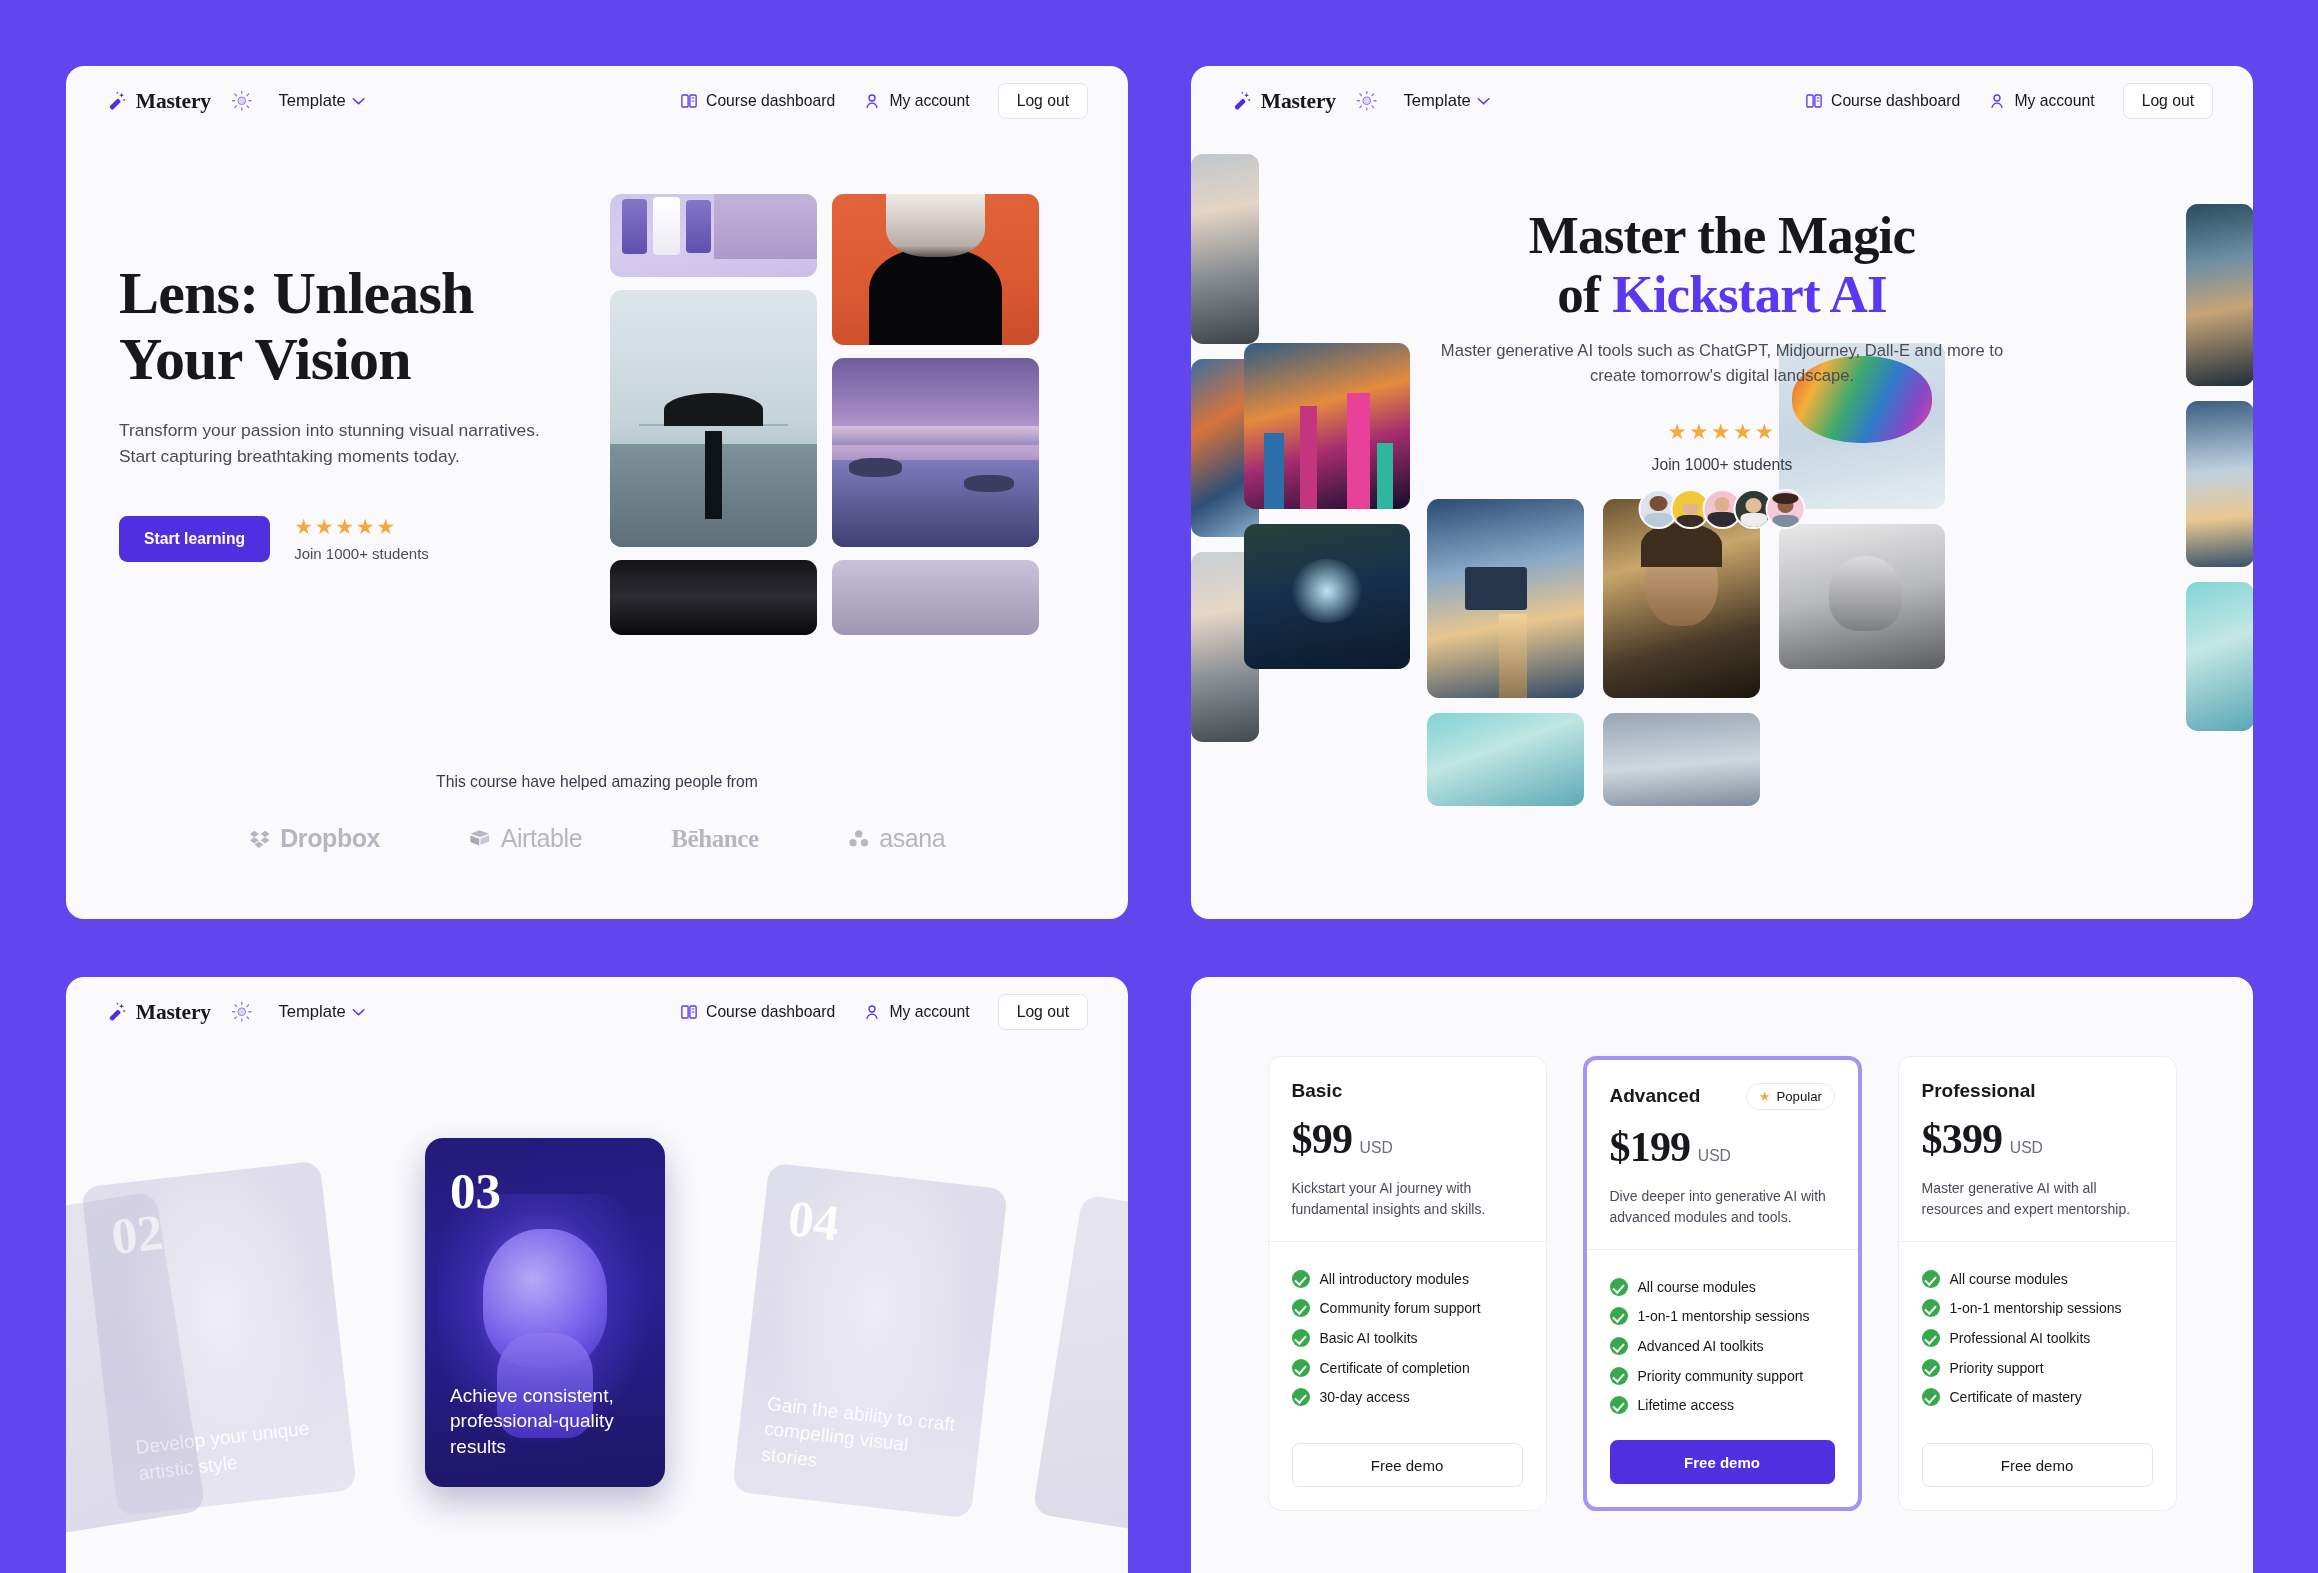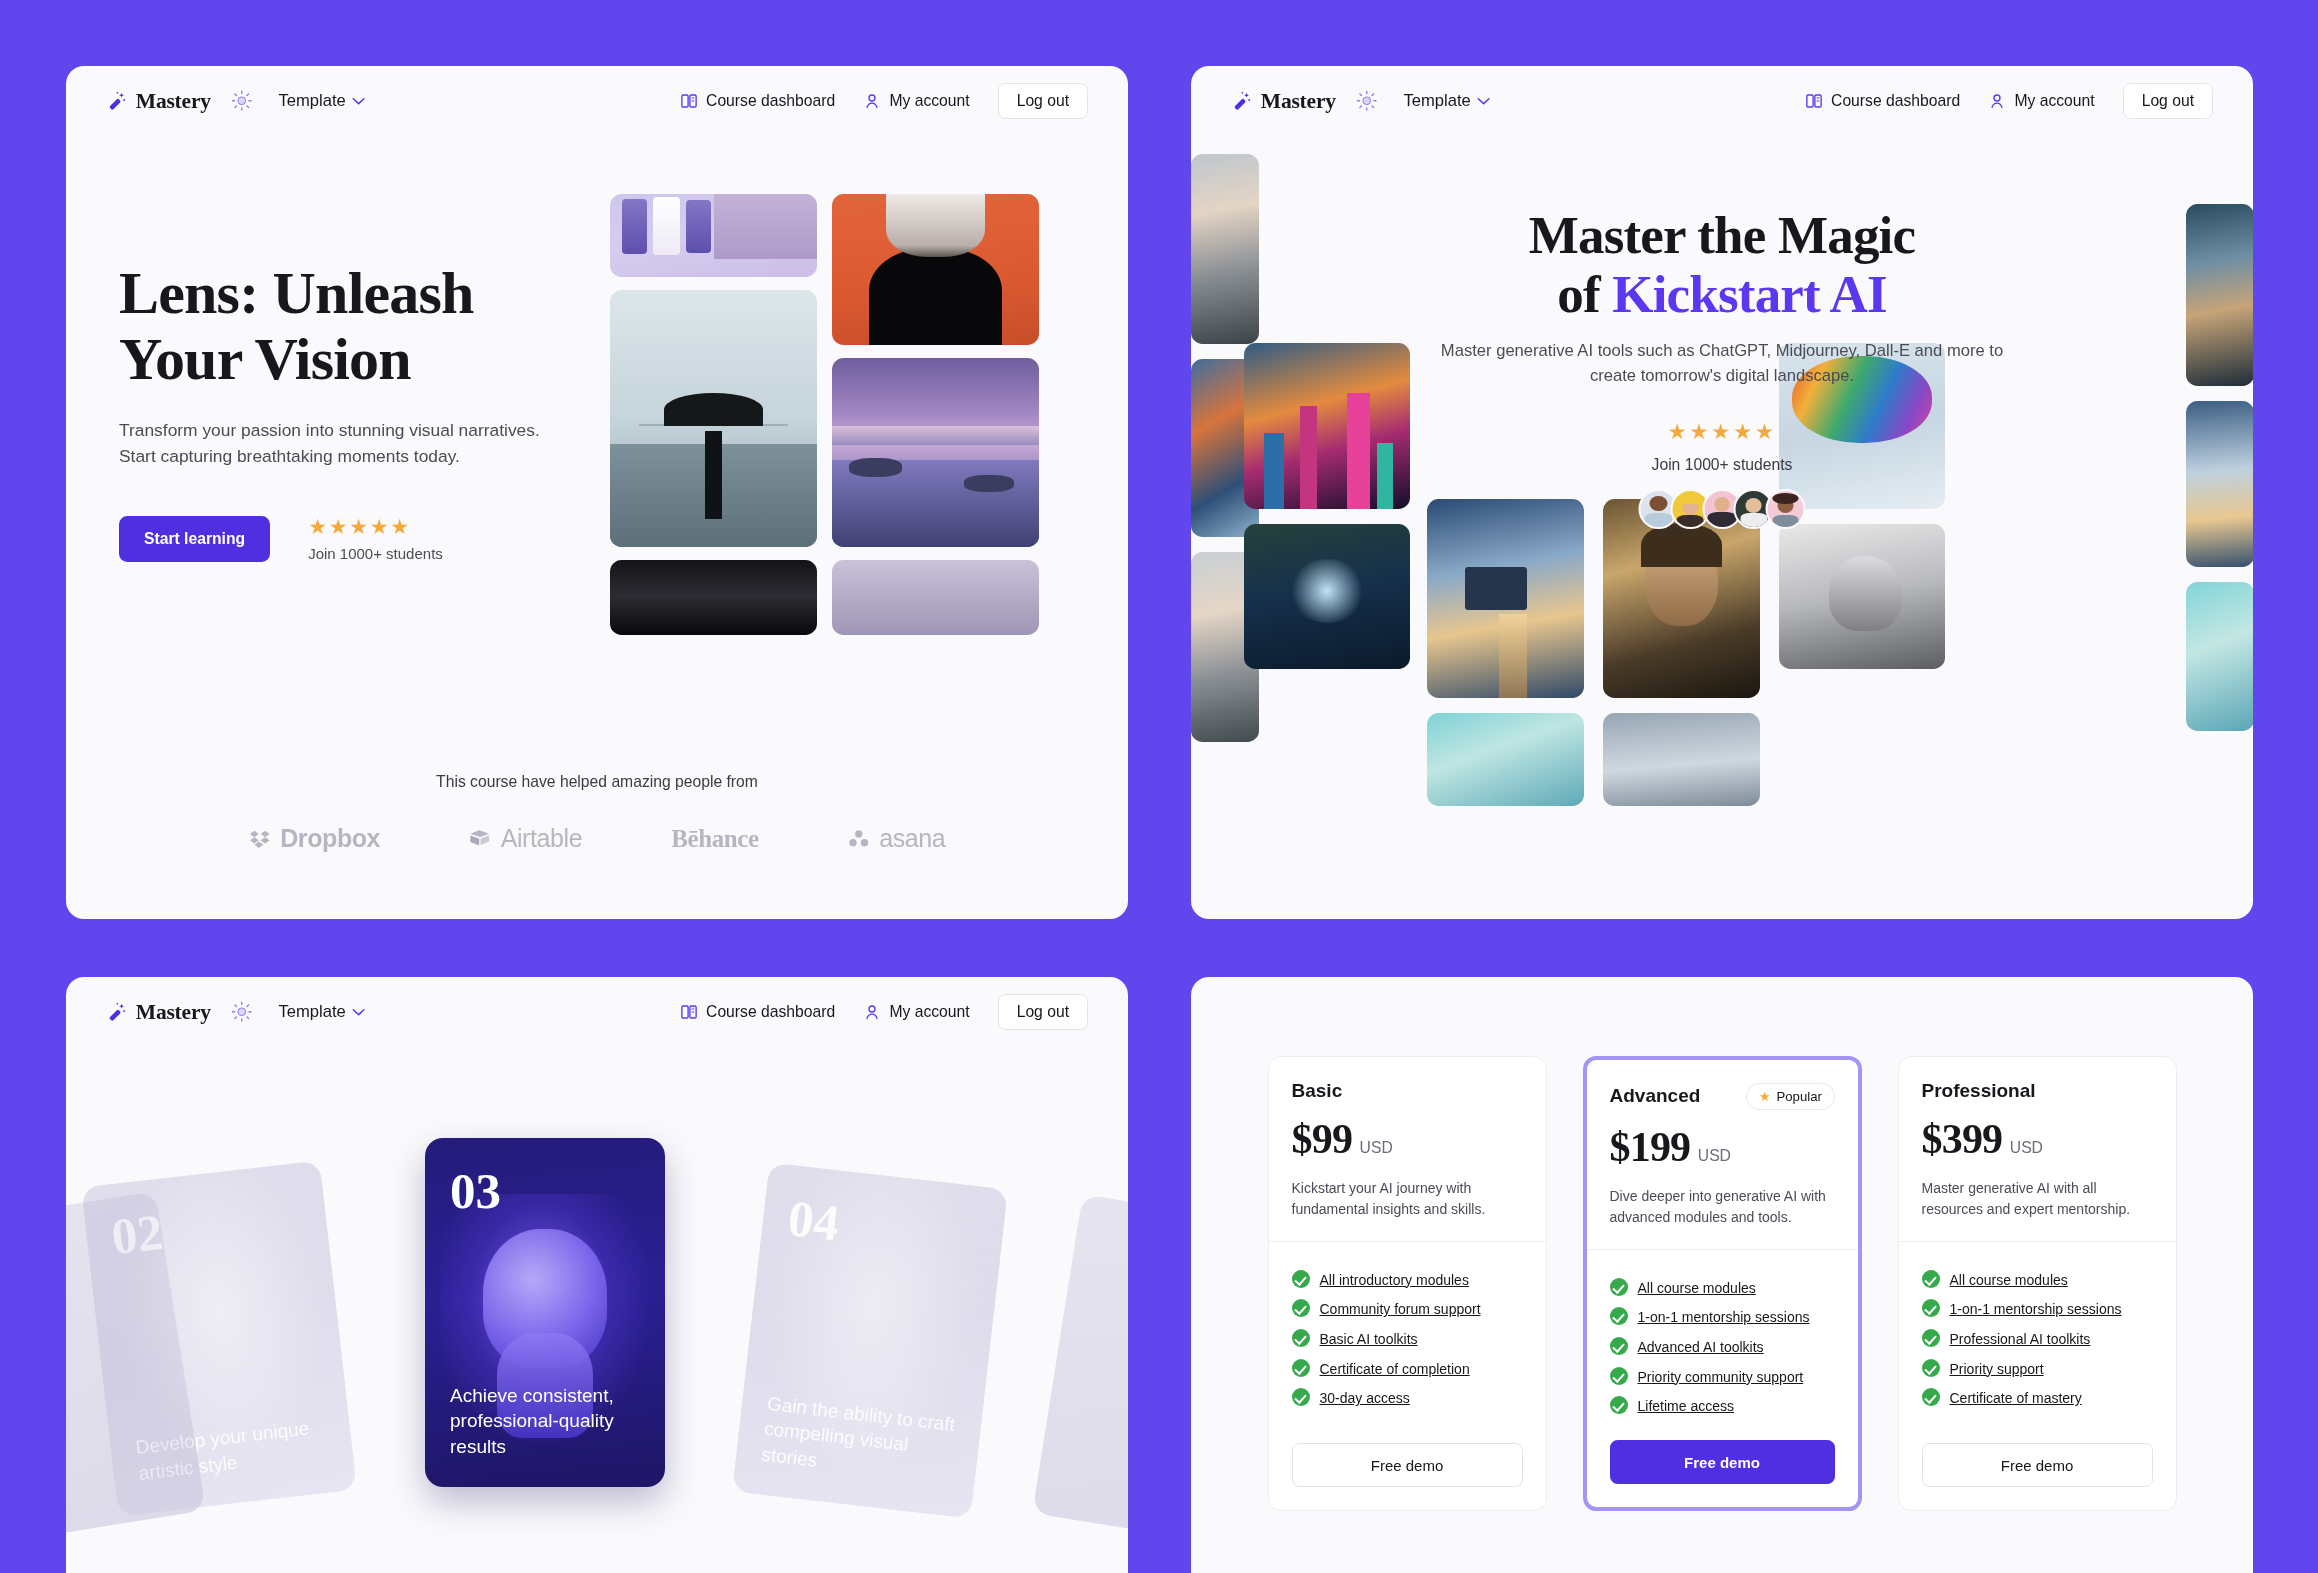--- a/index.html
+++ b/index.html
@@ -57,21 +57,21 @@
   .hero-copy { width: 513px; padding-left: 53px; flex: none; }
   .hero-title {
     font-family: "Liberation Serif", serif;
     font-weight: 700; font-size: 60px; line-height: 1.10;
     color: #17171C; letter-spacing: -0.8px;
   }
   .hero-sub {
     margin-top: 25px; font-size: 17.4px; line-height: 1.52; color: #4B4B57;
     max-width: 439px;
   }
-  .hero-cta { margin-top: 46px; display: flex; align-items: flex-end; gap: 38px; }
+  .hero-cta { margin-top: 46px; display: flex; align-items: flex-end; gap: 24px; }
   .btn-primary {
     background: #4F2FE0; color: #fff; border: none;
     border-radius: 8.3px; padding: 14px 25px;
     font-size: 15.7px; font-weight: 700;
     font-family: "Liberation Sans", sans-serif;
   }
   .social { text-align: left; }
   .stars { color: #F6A93B; font-size: 21px; letter-spacing: 1.7px; line-height: 1; }
   .social-text { margin-top: 8.3px; font-size: 15px; color: #4B4B57; }
 
@@ -160,21 +160,21 @@
     font-family: "Liberation Serif", serif;
   }
   .pc-amount { font-size: 42px; font-weight: 700; color: #17171C; letter-spacing: -0.8px; }
   .pc-cur {
     font-family: "Liberation Sans", sans-serif;
     font-size: 15.7px; color: #6C6C7A; font-weight: 400;
   }
   .pc-desc { margin-top: 15px; font-size: 14px; line-height: 1.48; color: #4B4B57; }
   .pc-divider { height: 0.8px; background: #EDEDF2; }
   .pc-feats { padding: 28px 23px 8.3px 23px; display: flex; flex-direction: column; gap: 11.6px; flex: 1; }
-  .feat { display: flex; align-items: flex-end; gap: 10px; font-size: 14px; color: #17171C; text-decoration: underline; }
+  .feat { display: flex; align-items: center; gap: 10px; font-size: 14px; color: #17171C; }
   .check {
     width: 18px; height: 18px; border-radius: 50%; background: #35A94B;
     flex: none; position: relative;
   }
   .check::after {
     content: ""; position: absolute; left: 5px; top: 4.1px;
     width: 5px; height: 9px; border: solid #fff;
     border-width: 0 2px 2px 0; transform: rotate(42deg);
   }
   .pc-foot { padding: 18px 23px 23px 23px; }

